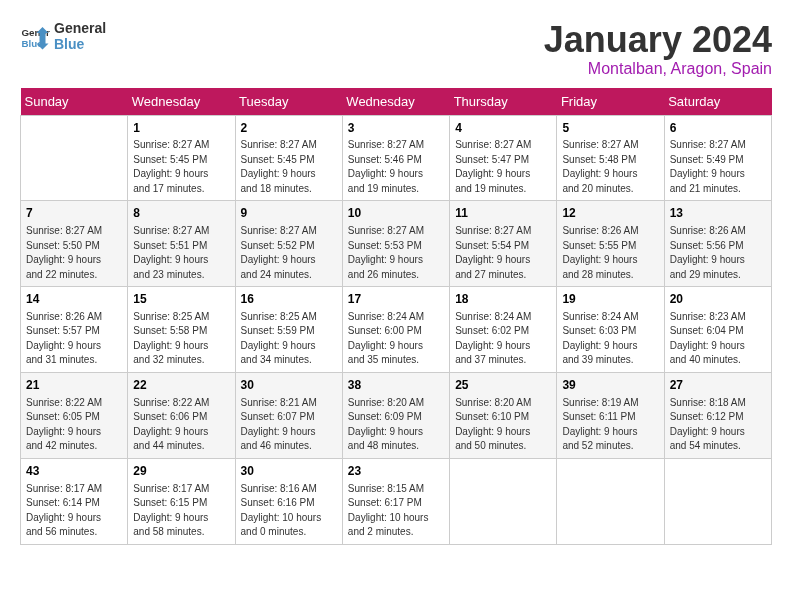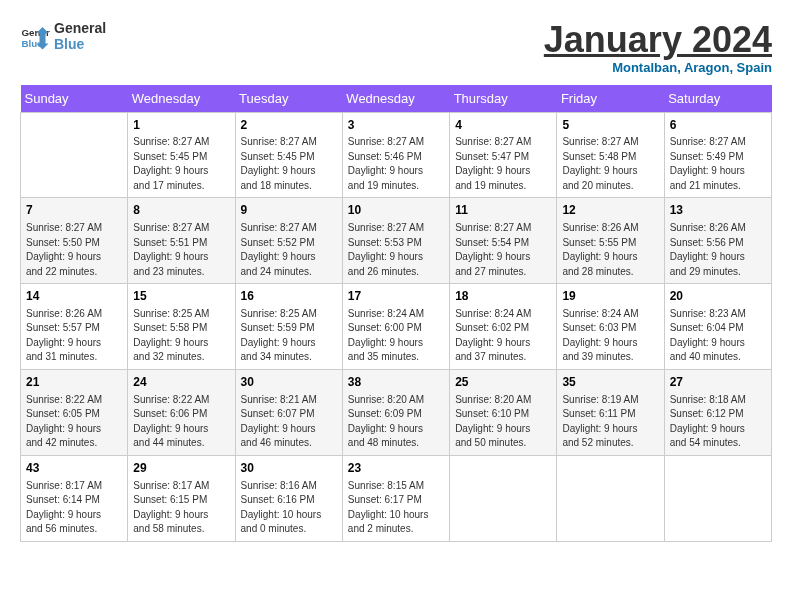--- a/index.html
+++ b/index.html
@@ -26,34 +26,32 @@
       height: 30px;
     }
     .title-section {
       text-align: right;
     }
     .month-title {
       font-size: 36px;
       font-weight: bold;
       color: #333;
       line-height: 1.1;
-      text-decoration: underline;
     }
     .location-title {
-      font-size: 13px;
-      color: #0369a1;
-      font-weight: bold;
+      font-size: 16px;
+      color: #a21caf;
     }
     table {
       width: 100%;
       border-collapse: collapse;
       font-size: 11px;
     }
     thead th {
-      background-color: #8b5cf6;
+      background-color: #be185d;
       color: #fff;
       padding: 6px 4px;
       text-align: left;
       font-size: 13px;
       font-weight: normal;
     }
     tbody tr td {
       border: 1px solid #ccc;
       vertical-align: top;
       padding: 4px 5px;
@@ -202,37 +200,37 @@
           <span class="day-number">20</span>
           <div class="day-info">Sunrise: 8:23 AM<br>Sunset: 6:04 PM<br>Daylight: 9 hours<br>and 40 minutes.</div>
         </td>
       </tr>
       <tr>
         <td>
           <span class="day-number">21</span>
           <div class="day-info">Sunrise: 8:22 AM<br>Sunset: 6:05 PM<br>Daylight: 9 hours<br>and 42 minutes.</div>
         </td>
         <td>
-          <span class="day-number">24</span>
+          <span class="day-number">22</span>
           <div class="day-info">Sunrise: 8:22 AM<br>Sunset: 6:06 PM<br>Daylight: 9 hours<br>and 44 minutes.</div>
         </td>
         <td>
           <span class="day-number">30</span>
           <div class="day-info">Sunrise: 8:21 AM<br>Sunset: 6:07 PM<br>Daylight: 9 hours<br>and 46 minutes.</div>
         </td>
         <td>
           <span class="day-number">38</span>
           <div class="day-info">Sunrise: 8:20 AM<br>Sunset: 6:09 PM<br>Daylight: 9 hours<br>and 48 minutes.</div>
         </td>
         <td>
           <span class="day-number">25</span>
           <div class="day-info">Sunrise: 8:20 AM<br>Sunset: 6:10 PM<br>Daylight: 9 hours<br>and 50 minutes.</div>
         </td>
         <td>
-          <span class="day-number">35</span>
+          <span class="day-number">39</span>
           <div class="day-info">Sunrise: 8:19 AM<br>Sunset: 6:11 PM<br>Daylight: 9 hours<br>and 52 minutes.</div>
         </td>
         <td>
           <span class="day-number">27</span>
           <div class="day-info">Sunrise: 8:18 AM<br>Sunset: 6:12 PM<br>Daylight: 9 hours<br>and 54 minutes.</div>
         </td>
       </tr>
       <tr>
         <td>
           <span class="day-number">43</span>

